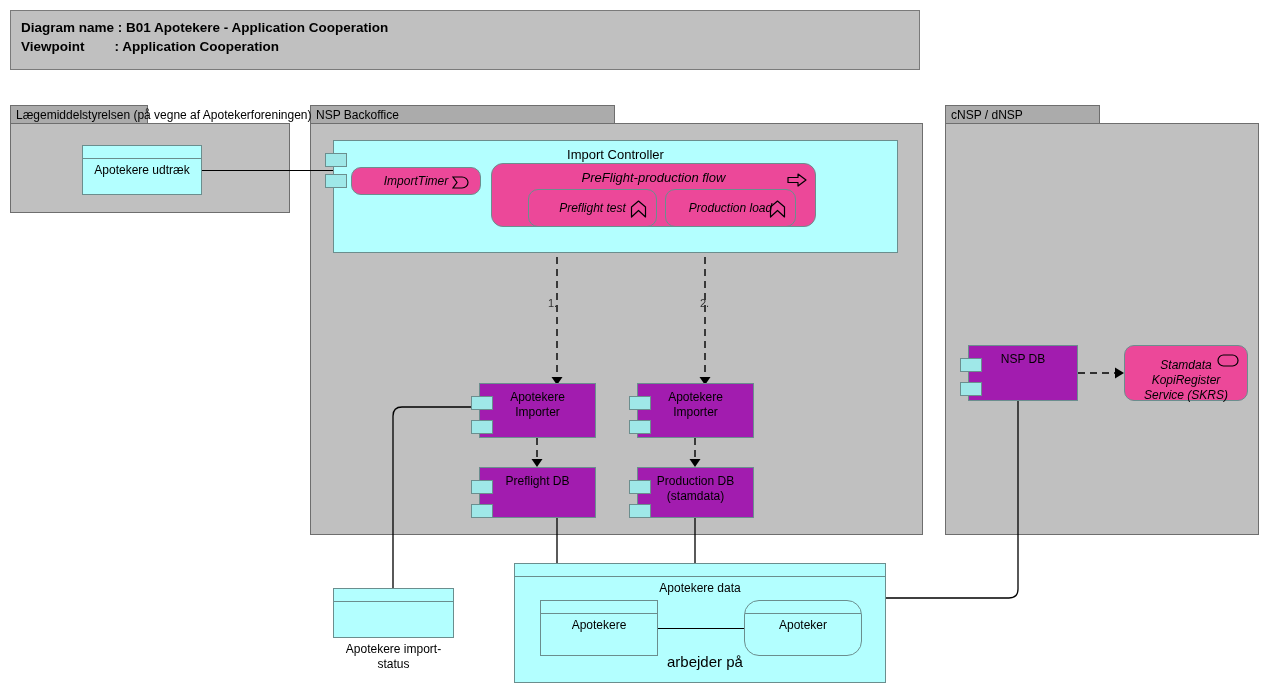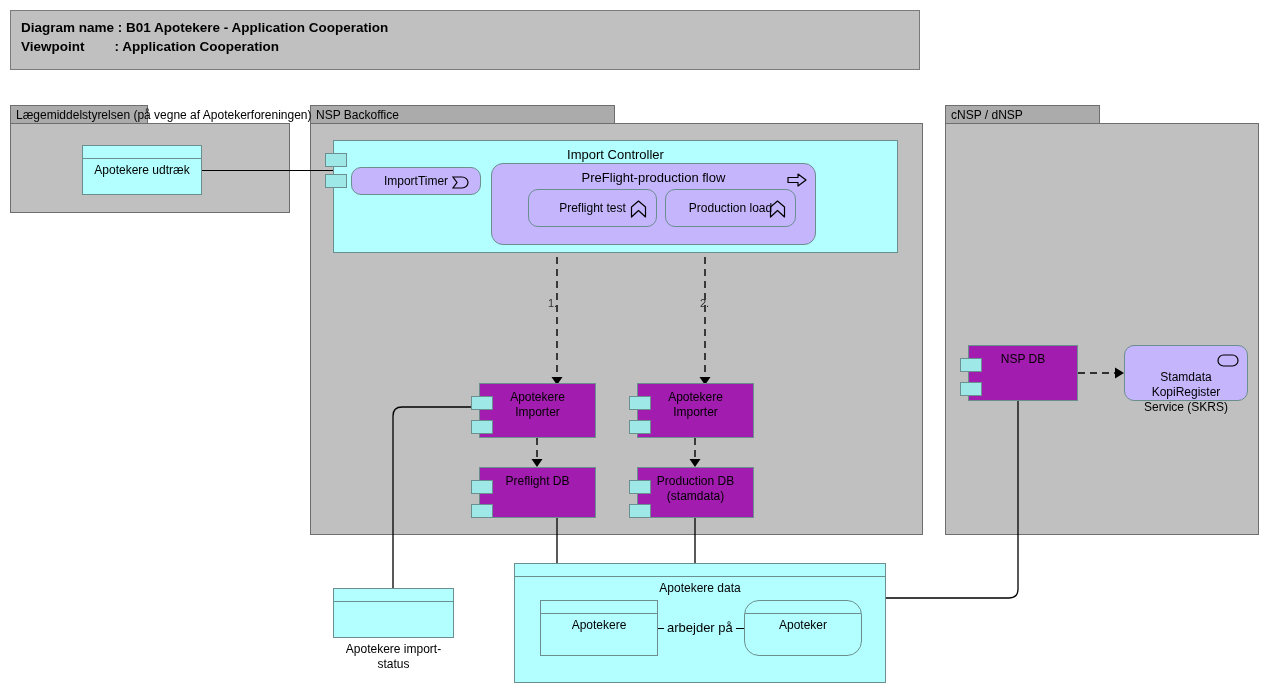--- a/index.html
+++ b/index.html
@@ -53,27 +53,27 @@
     position:absolute;box-sizing:border-box;
     background:#b3ffff;border:1px solid #6b8e8e;
   }
   .bigcomp .title{
     position:absolute;left:0;right:0;top:6px;text-align:center;font-size:13px;
   }
 
   
   .rnd{
     position:absolute;box-sizing:border-box;
-    background:#c4b5fd;border:1px solid #6b8e8e;border-radius:10px;
+    background:#ec4899;border:1px solid #6b8e8e;border-radius:10px;
     display:flex;align-items:center;justify-content:center;
-    text-align:center;font-size:12px;line-height:15px;
+    text-align:center;font-size:12px;line-height:15px;font-style:italic;
   }
   .rnd.flow{display:block;border-radius:12px;}
   .rnd.flow .title{position:absolute;left:0;right:0;top:6px;text-align:center;}
-  .rnd.svc{display:block;padding-top:24px;text-align:center;}
+  .rnd.svc{display:block;padding-top:12px;text-align:center;}
 
   .ico{position:absolute;}
 
   
   .dataobj{
     position:absolute;box-sizing:border-box;
     background:#b3ffff;border:1px solid #6b8e8e;
   }
   .dataobj .band{
     position:absolute;left:0;right:0;top:0;height:13px;
@@ -82,22 +82,23 @@
   .dataobj .dlabel{
     position:absolute;left:0;right:0;top:17px;text-align:center;
     font-size:12px;line-height:15px;
   }
 
   
   .conn{position:absolute;background:#000;}
   .conn.h{height:1px;}
   .edge-label{position:absolute;font-size:11px;color:#333;}
   .rel-label{
-    position:absolute;font-size:13px;background:#b3ffff;padding:0 3px;
+    position:absolute;font-size:15px;background:#b3ffff;padding:0 3px;
     white-space:nowrap;
+    margin-top:33px;
   }
   svg.overlay{position:absolute;left:0;top:0;width:1269px;height:693px;
     pointer-events:none;overflow:visible;}
 </style>
 </head>
 <body>
 
 <div id="canvas">
 
   <div class="title-block">
@@ -161,21 +162,21 @@
     <div style="position:absolute;left:-9px;top:12px;width:22px;height:14px;background:#9fe8e8;border:1px solid #6b8e8e;box-sizing:border-box;"></div>
     <div style="position:absolute;left:-9px;top:33px;width:22px;height:14px;background:#9fe8e8;border:1px solid #6b8e8e;box-sizing:border-box;"></div>
 
     <div class="rnd" style="left:17px;top:26px;width:130px;height:28px;">
       <span>ImportTimer</span>
       <svg class="ico" style="right:10px;top:8px;" width="18" height="13" viewBox="0 0 18 13">
         <path d="M1,1 L10,1 A6,5.5 0 0 1 10,12 L1,12 L5,6.5 Z" fill="none" stroke="#000" stroke-width="1.2"></path>
       </svg>
     </div>
 
-    <div class="rnd flow" style="left:157px;top:22px;width:325px;height:82px;">
+    <div class="rnd flow" style="left:157px;top:22px;width:325px;height:64px;">
       <div class="title">PreFlight-production flow</div>
       <svg class="ico" style="right:8px;top:9px;" width="20" height="14" viewBox="0 0 20 14">
         <path d="M1,4.5 L11,4.5 L11,1 L19,7 L11,13 L11,9.5 L1,9.5 Z" fill="none" stroke="#000" stroke-width="1.2" stroke-linejoin="round"></path>
       </svg>
 
       <div class="rnd" style="left:36px;top:25px;width:129px;height:38px;">
         <span>Preflight test</span>
         <svg class="ico" style="right:9px;top:10px;" width="17" height="18" viewBox="0 0 17 18">
           <path d="M1.5,17 L1.5,7 L8.5,1 L15.5,7 L15.5,17 L8.5,10.5 Z" fill="none" stroke="#000" stroke-width="1.2" stroke-linejoin="round"></path>
         </svg>

